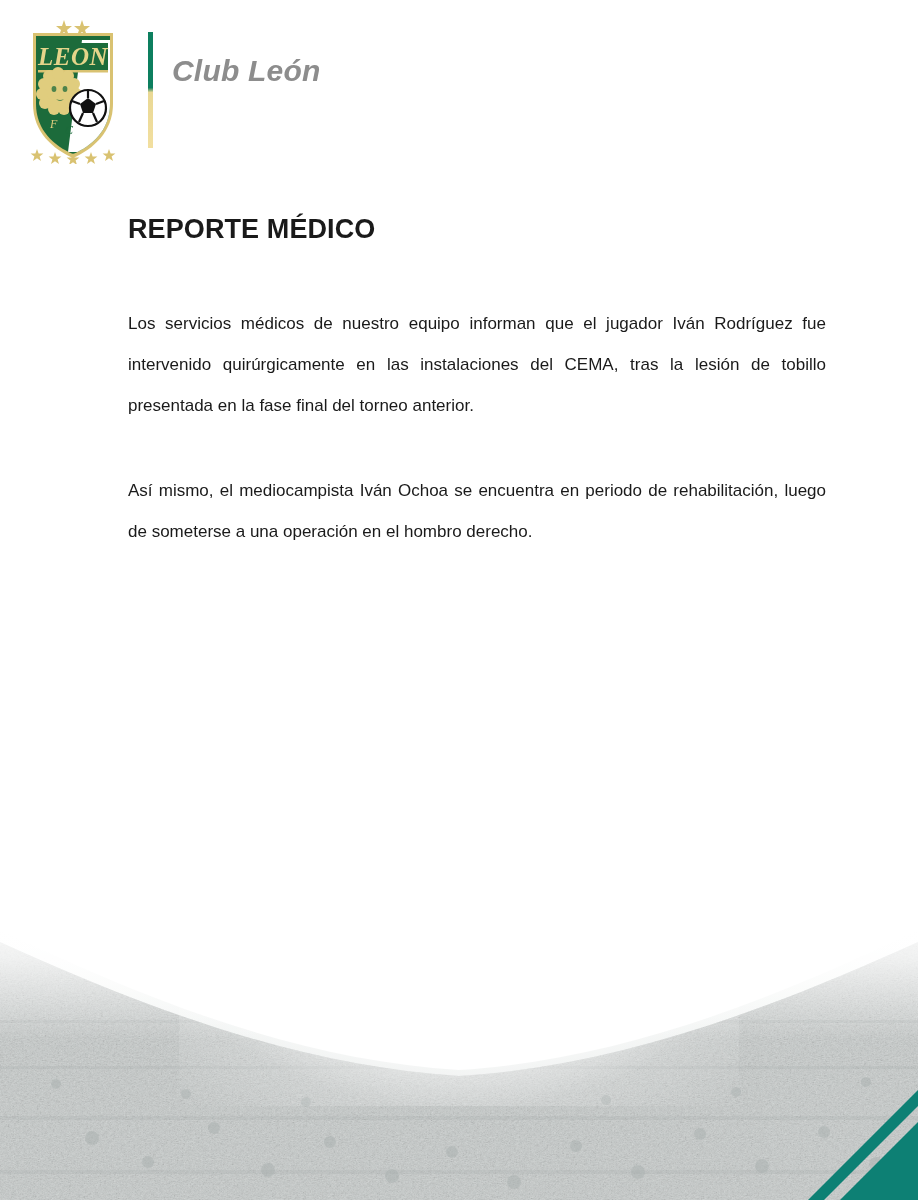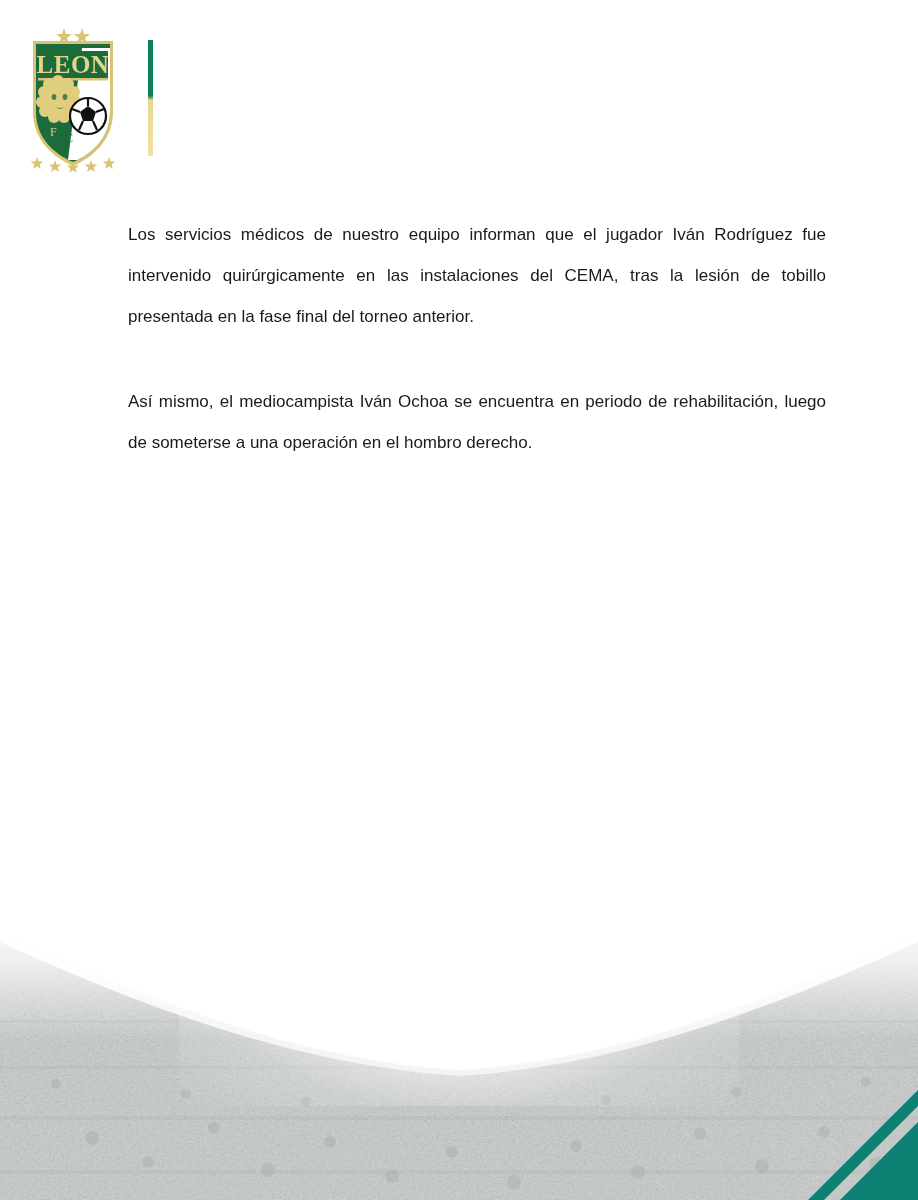--- a/index.html
+++ b/index.html
@@ -76,23 +76,24 @@
     height: 150px;
     overflow: hidden;
     pointer-events: none;
   }
   .corner-stripes svg { display: block; }
 
   
   .header {
     position: absolute;
     left: 0;
-    top: 8px;
+    top: 0;
     width: 100%;
     height: 176px;
+    font-style: italic;
   }
   .crest {
     position: absolute;
     left: 24px;
     top: 12px;
     width: 98px;
     height: 152px;
   }
   .crest svg { display: block; }
 
@@ -303,21 +304,23 @@
           <polygon points="31,149 32.6,153.6 37.4,153.6 33.6,156.4 35,161 31,158.2 27,161 28.4,156.4 24.6,153.6 29.4,153.6" transform="translate(0,-9)"></polygon>
           <polygon points="49,150 50.6,154.6 55.4,154.6 51.6,157.4 53,162 49,159.2 45,162 46.4,157.4 42.6,154.6 47.4,154.6" transform="translate(0,-9)"></polygon>
           <polygon points="67,149 68.6,153.6 73.4,153.6 69.6,156.4 71,161 67,158.2 63,161 64.4,156.4 60.6,153.6 65.4,153.6" transform="translate(0,-9)"></polygon>
           <polygon points="85,146 86.6,150.6 91.4,150.6 87.6,153.4 89,158 85,155.2 81,158 82.4,153.4 78.6,150.6 83.4,150.6" transform="translate(0,-9)"></polygon>
         </g>
       </svg>
     </div>
 
     <div class="divider-bar"></div>
 
+    <div class="brand-name">Club León</div>
   </div>
 
   <div class="doc">
+    <h1 class="doc-title">REPORTE MÉDICO</h1>
 
     <p class="paragraph">Los servicios médicos de nuestro equipo informan que el jugador Iván Rodríguez fue intervenido quirúrgicamente en las instalaciones del CEMA, tras la lesión de tobillo presentada en la  fase final del torneo anterior.</p>
     <p class="paragraph">Así mismo, el mediocampista Iván Ochoa se encuentra en periodo de rehabilitación, luego de someterse a una operación en el hombro derecho.</p>
   </div>
 
 </div>
 
 </body></html>

